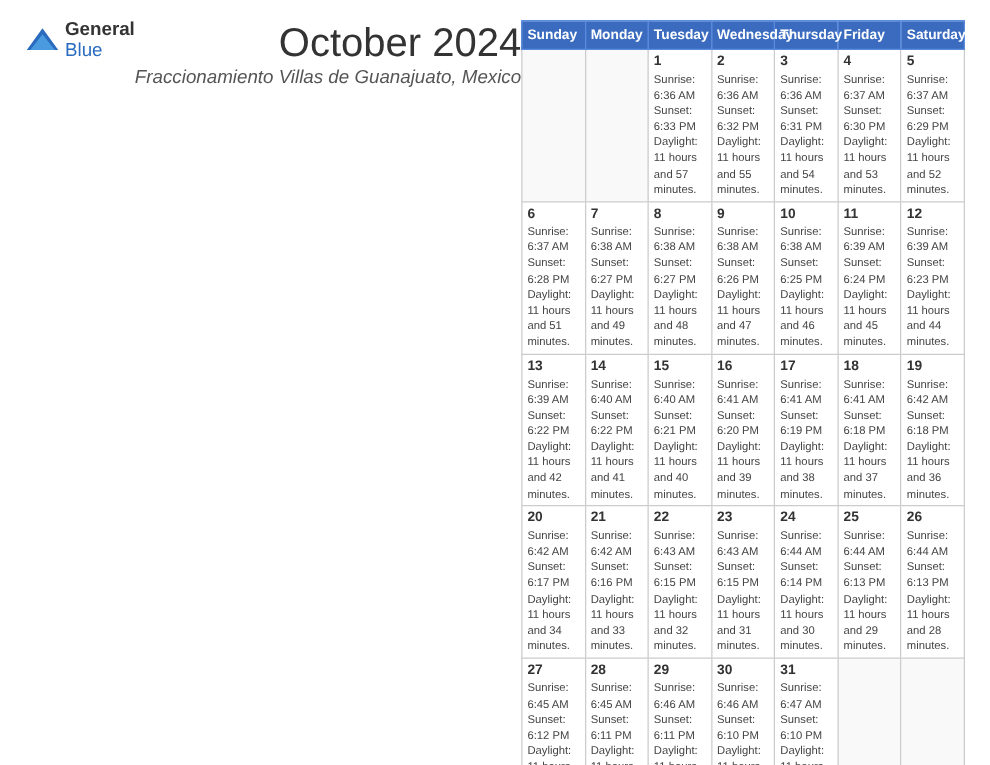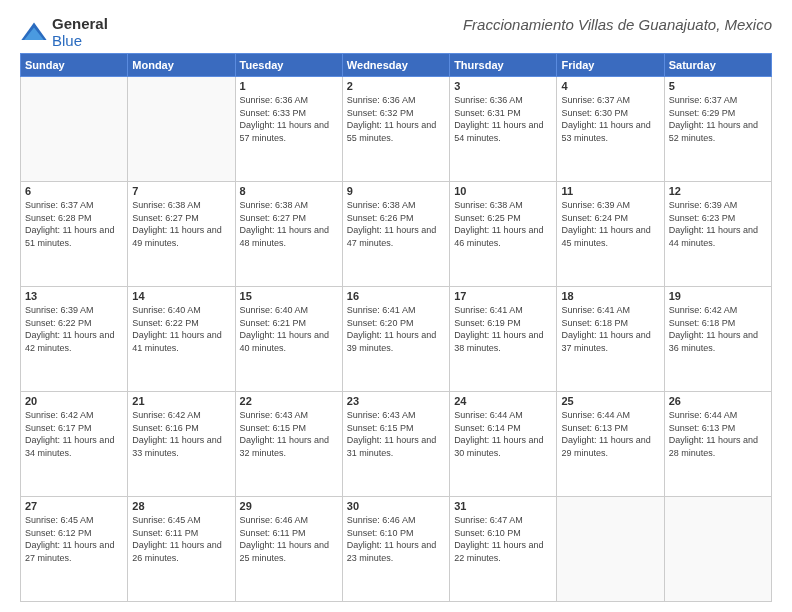--- a/index.html
+++ b/index.html
@@ -8,21 +8,21 @@
       background: #fff;
       width: 792px;
       height: 612px;
       overflow: hidden;
     }
     .page {
       width: 792px;
       height: 612px;
       padding: 16px 20px 10px 20px;
       display: flex;
-      flex-direction: column;
+      flex-direction: row;
       justify-content: flex-end;
     }
     .header {
       display: flex;
       align-items: flex-start;
       justify-content: space-between;
       margin-bottom: 4px;
     }
     .logo {
       display: flex;
@@ -110,20 +110,21 @@
       <svg class="logo-icon" viewBox="0 0 40 40">
         <polygon points="20,5 38,30 2,30" fill="#2a6bbf"></polygon>
         <polygon points="20,12 34,30 6,30" fill="#4a9ae0"></polygon>
       </svg>
       <div class="logo-text">
         <span class="logo-general">General</span>
         <span class="logo-blue">Blue</span>
       </div>
     </div>
     <div class="title-block">
+      <div class="month-title">October 2024</div>
       <div class="location">Fraccionamiento Villas de Guanajuato, Mexico</div>
     </div>
   </div>
 
   <table class="calendar">
     <thead>
       <tr id="header-row">
       <th>Sunday</th>
           <th>Monday</th>
           <th>Tuesday</th>

